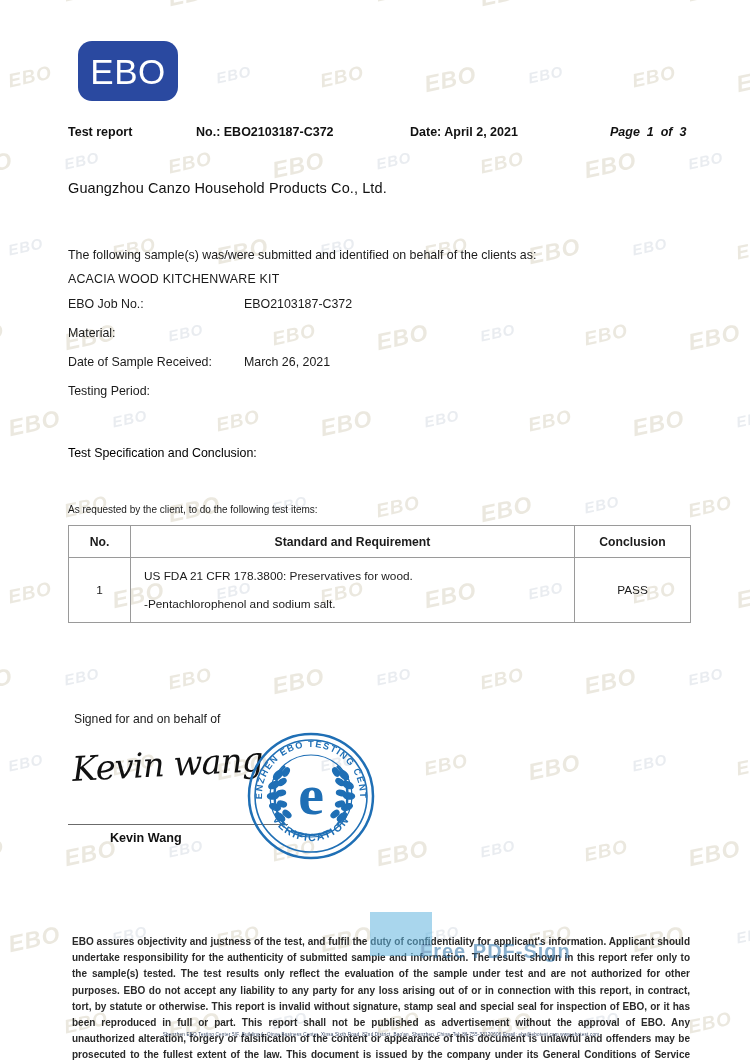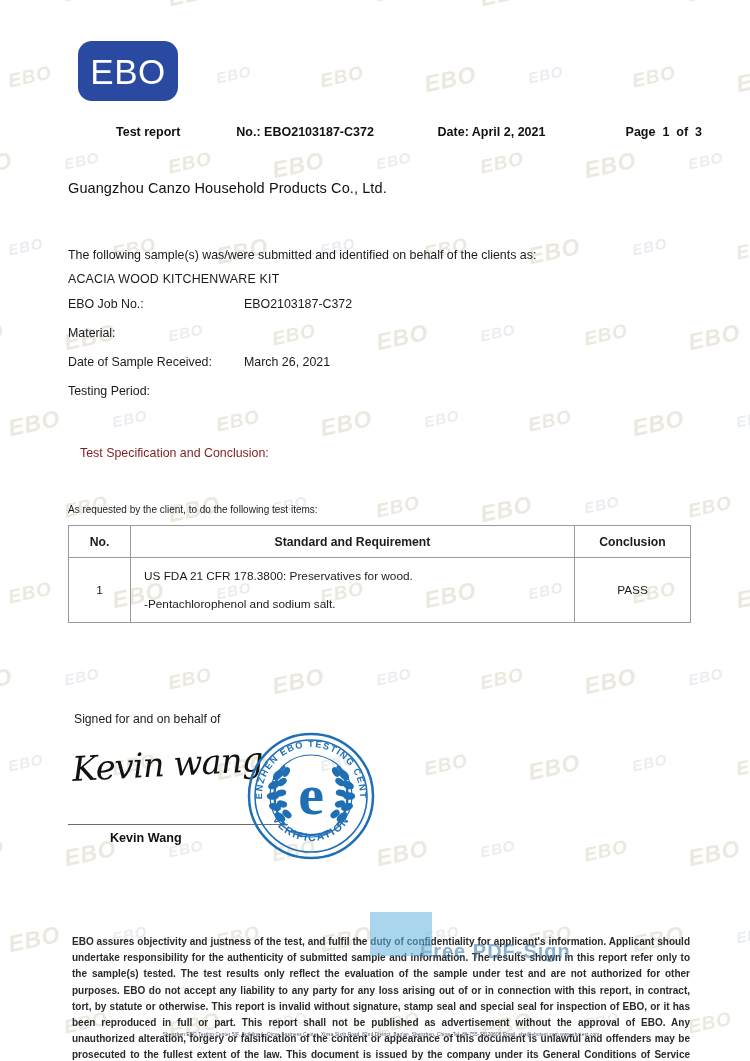--- a/index.html
+++ b/index.html
@@ -74,24 +74,24 @@
     position: absolute;
     left: 68px;
     top: 117px;
     width: 634px;
     display: flex;
     align-items: baseline;
     font-size: 12.5px;
     font-weight: bold;
     color: #111;
   }
-  .hdr-title { width: 128px; margin-left: 48px; }
+  .hdr-title { width: 128px; }
   .hdr-no { width: 214px; margin-top: 8px; }
   .hdr-date { width: 200px; }
-  .hdr-page { width: auto; white-space: pre; }
+  .hdr-page { width: auto; white-space: pre; font-style: italic; }
 
   
   .company-name {
     position: absolute;
     left: 68px;
     top: 180px;
     font-size: 14.5px;
     color: #111;
     letter-spacing: 0.1px;
   }
@@ -125,24 +125,24 @@
     height: 29px;
     align-items: flex-start;
     font-size: 12.4px;
     color: #1b1b1b;
   }
   .detail-label { width: 176px; flex: 0 0 176px; }
   .detail-value { flex: 1; }
 
   .spec-line {
     position: absolute;
-    left: 80px;
+    left: 68px;
     top: 446px;
     font-size: 12.4px;
-    color: #7f1d1d;
+    color: #000000;
   }
 
   
   .table-intro {
     position: absolute;
     left: 68px;
     top: 504px;
     font-size: 10px;
     color: #1b1b1b;
   }

